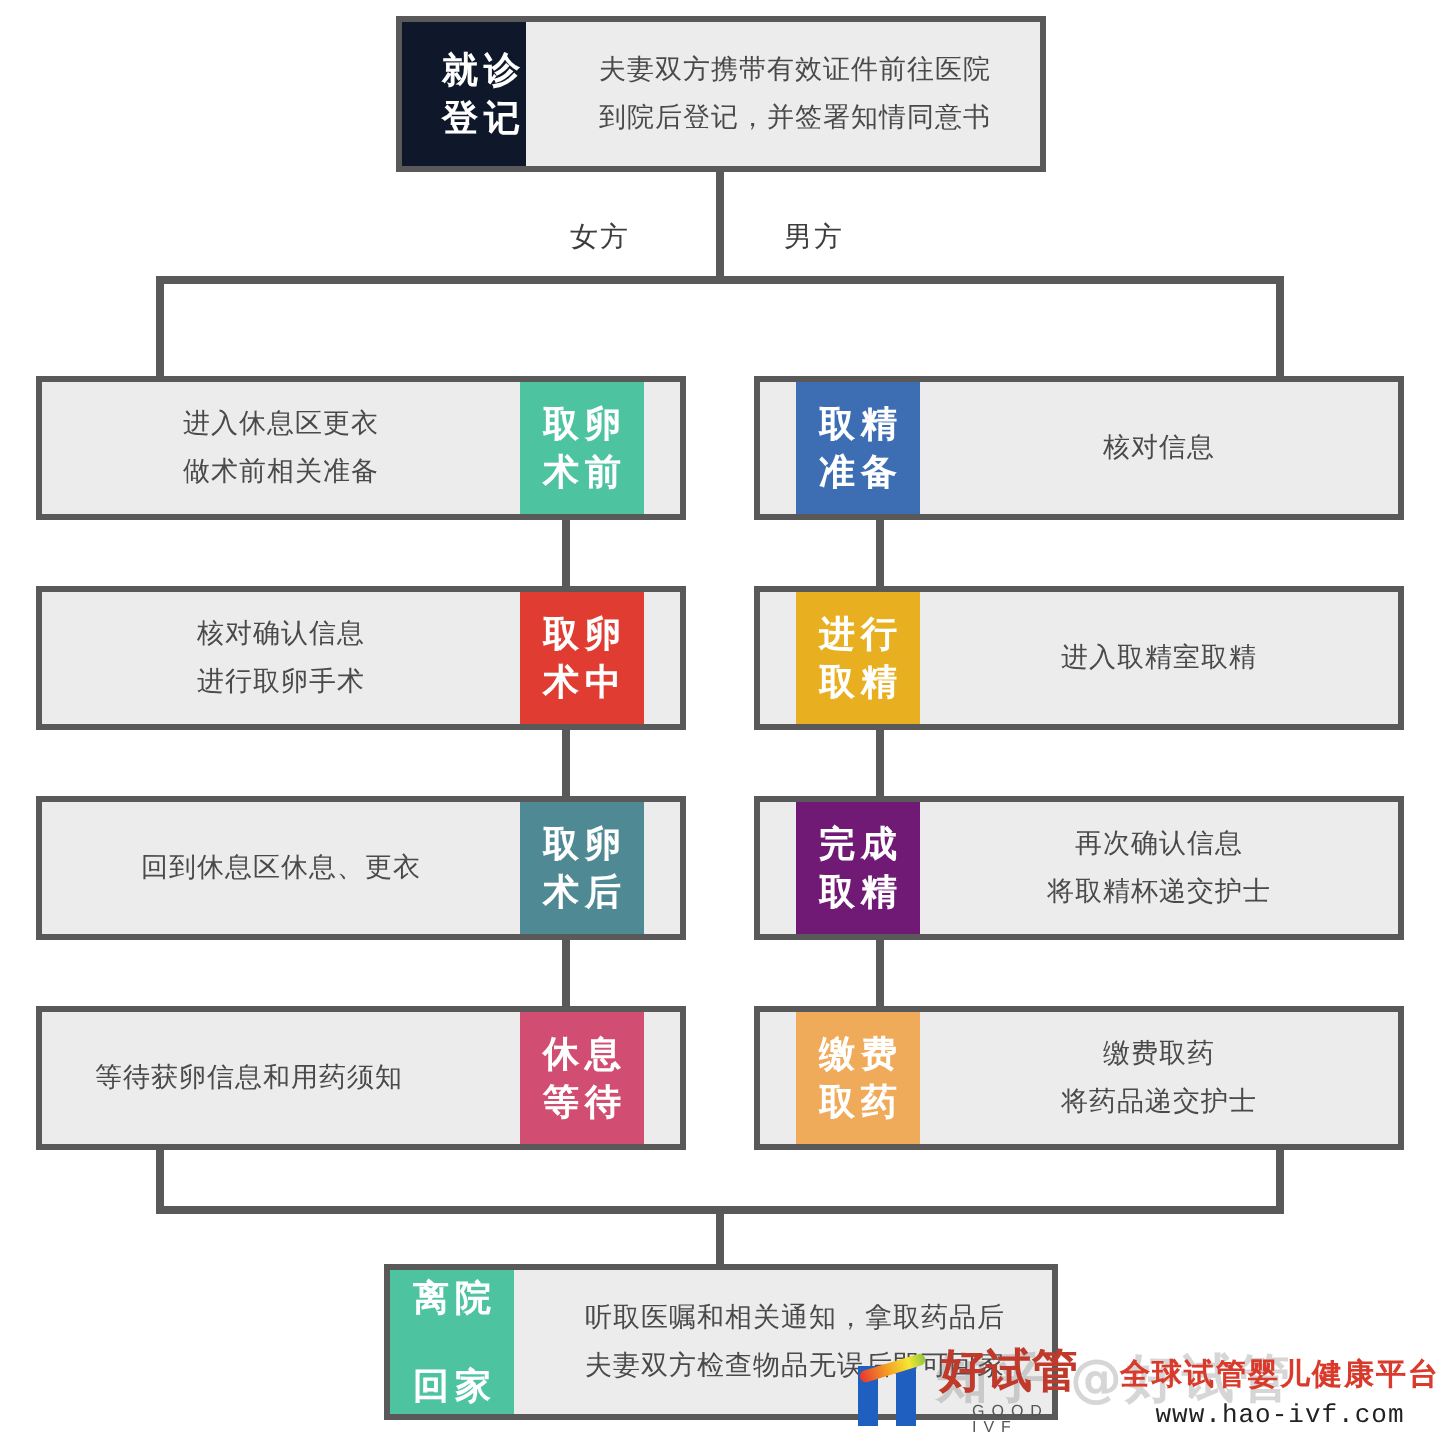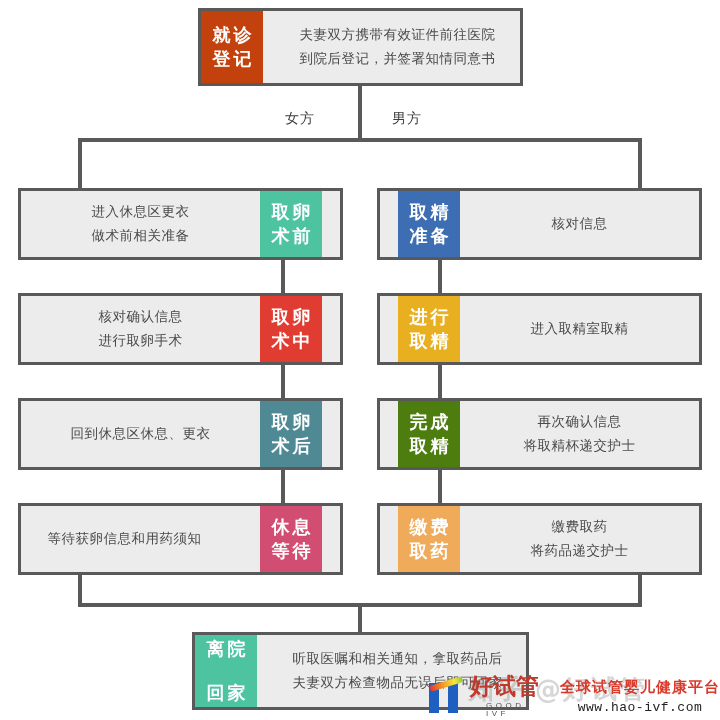--- a/index.html
+++ b/index.html
@@ -211,21 +211,21 @@
 
   <div class="line vline" style="left:78px; top:573px; height:34px;"></div>
   <div class="line vline" style="left:638px; top:573px; height:34px;"></div>
   <div class="line hline" style="left:78px; top:603px; width:564px;"></div>
   <div class="line vline" style="left:358px; top:603px; height:32px;"></div>
 
   <span class="branch-label" style="left:285px; top:110px;">女方</span>
   <span class="branch-label" style="left:392px; top:110px;">男方</span>
 
   <div class="node" id="node-top">
-    <div class="tag" style="background:#c2410c;">
+    <div class="tag" style="background:#0f172a;align-items:flex-end;">
       <span class="tl">就诊</span>
       <span class="tl">登记</span>
     </div>
     <div class="pad"></div>
     <div class="desc">
       <span class="dl">夫妻双方携带有效证件前往医院</span>
       <span class="dl">到院后登记，并签署知情同意书</span>
     </div>
   </div>
 
@@ -296,21 +296,21 @@
       <span class="tl">取精</span>
     </div>
     <div class="desc">
       <span class="dl">进入取精室取精</span>
 
     </div>
   </div>
 
   <div class="node col-right row3">
     <div class="pad"></div>
-    <div class="tag" style="background:#4d7c0f;">
+    <div class="tag" style="background:#701a75;">
       <span class="tl">完成</span>
       <span class="tl">取精</span>
     </div>
     <div class="desc">
       <span class="dl">再次确认信息</span>
       <span class="dl">将取精杯递交护士</span>
     </div>
   </div>
 
   <div class="node col-right row4">

